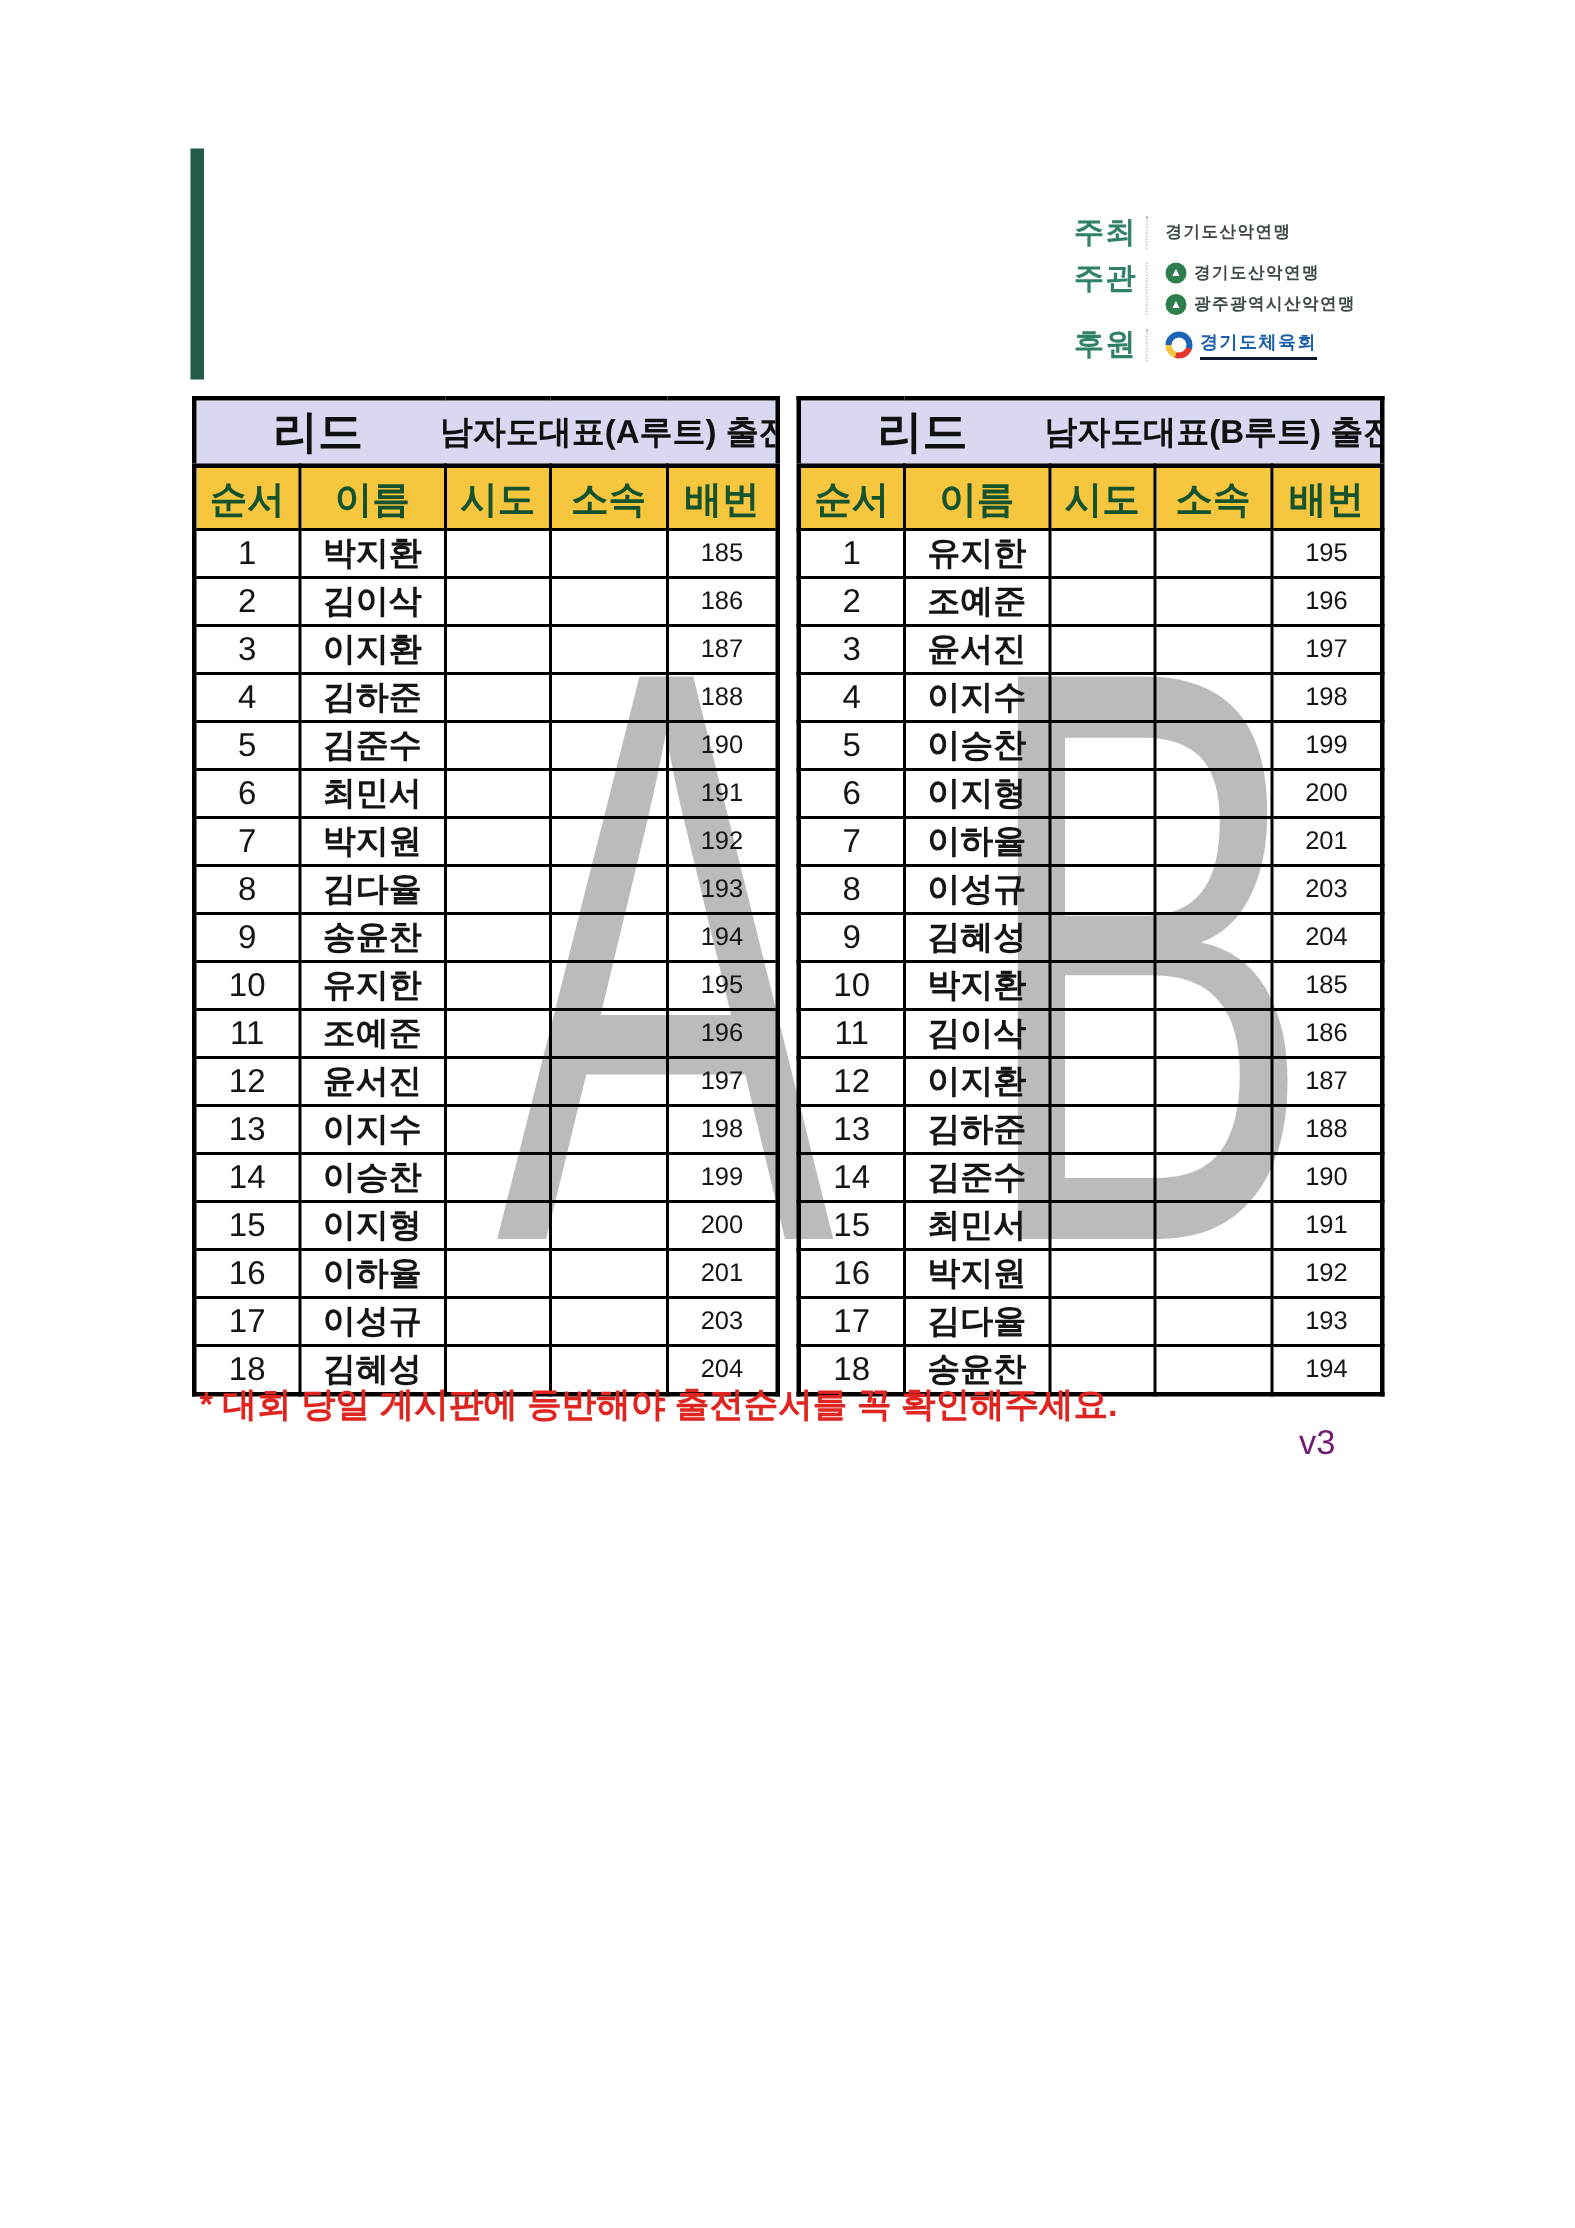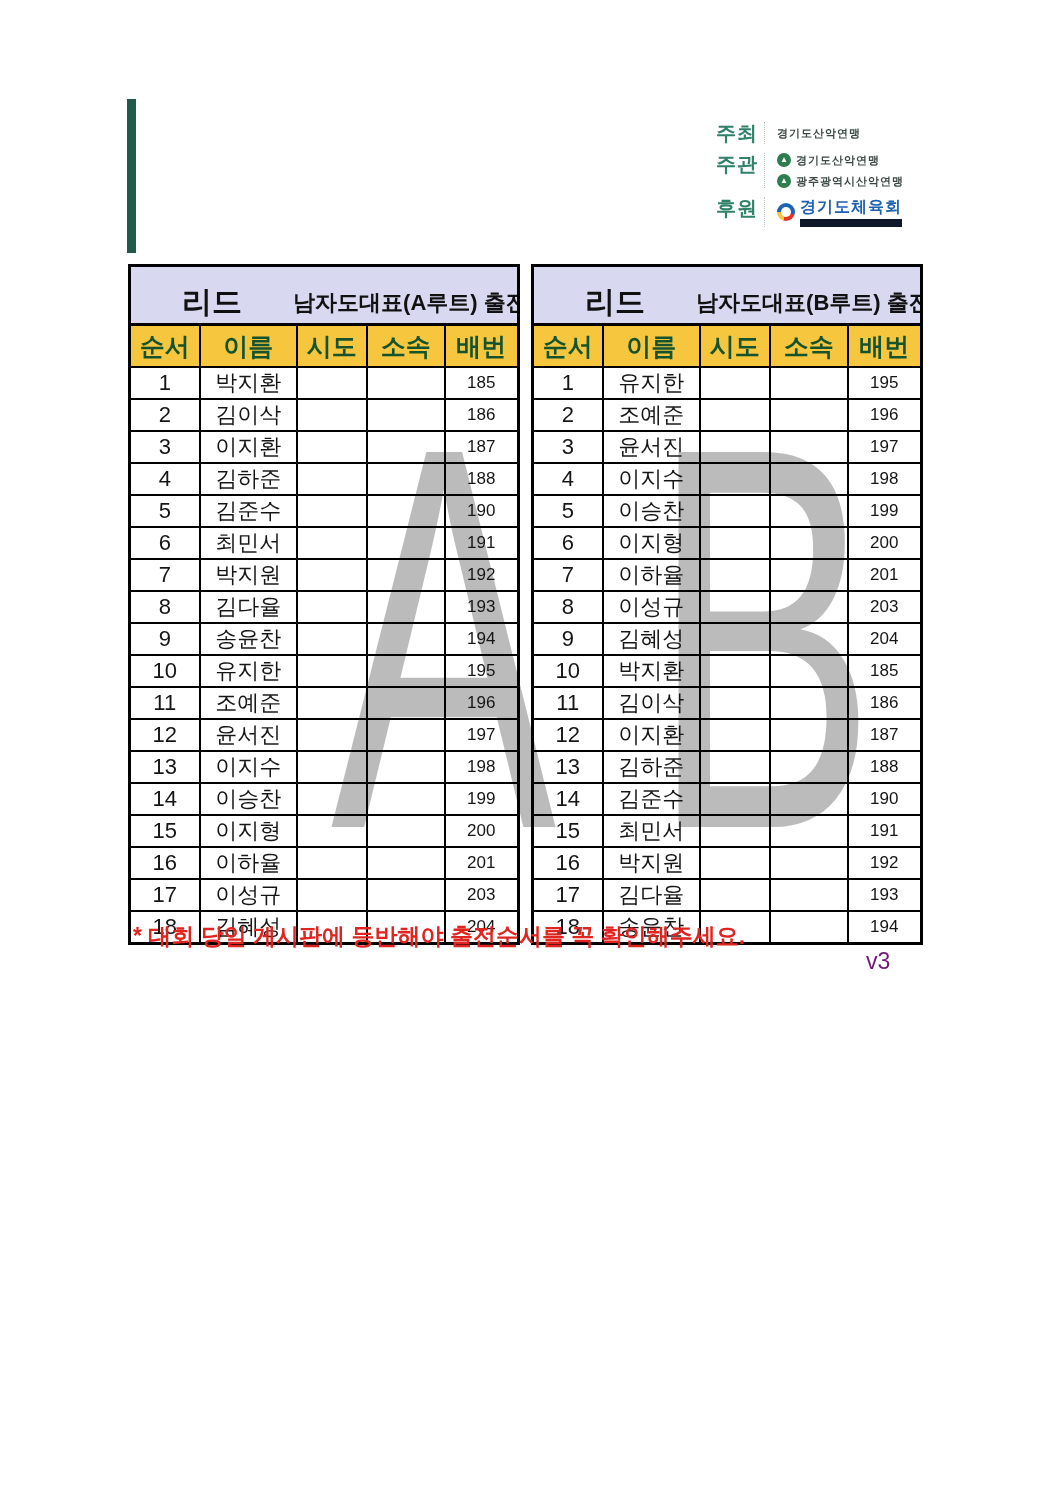--- a/index.html
+++ b/index.html
@@ -29,21 +29,21 @@
     margin-top:6px;font-size:21px;font-weight:bold;color:#4D584F;
     line-height:26px;letter-spacing:0.5px;
   }
   .schedule{
     margin-top:10px;font-size:23px;font-weight:bold;color:#161616;
     white-space:nowrap;line-height:28px;
   }
   .schedule .sched-label{color:#2F8169;letter-spacing:4px;margin-right:8px;}
   .schedule .venue-group{margin-left:46px;}
   
-  .organizers{position:absolute;left:716px;top:122px;width:220px;font-family:Liberation Serif, serif;}
+  .organizers{position:absolute;left:716px;top:144px;width:220px;font-family:Liberation Serif, serif;}
   .org-row{display:flex;align-items:flex-start;margin-bottom:9px;}
   .org-label{
     flex:0 0 48px;font-size:20px;font-weight:bold;color:#2F8169;
     letter-spacing:1px;line-height:22px;
   }
   .org-content{
     border-left:1px dotted #b9c6c0;padding-left:12px;min-height:22px;
     display:flex;flex-direction:column;justify-content:center;gap:7px;
   }
   .org-entry{display:flex;align-items:center;gap:5px;}
@@ -56,22 +56,22 @@
   .council-icon{
     width:18px;height:18px;border-radius:50%;flex:0 0 18px;
     background:conic-gradient(#1B63B5 0 30%, #E3342C 30% 55%, #F5C53C 55% 75%, #1B63B5 75% 100%);
     position:relative;
   }
   .council-icon::after{
     content:"";position:absolute;left:4px;top:4px;width:10px;height:10px;
     border-radius:50%;background:#ffffff;
   }
   .council-text{
-    font-size:16px;font-weight:bold;color:#1B5FAF;
-    border-bottom:8px solid #0f172a;padding-bottom:1px;letter-spacing:1px;
+    font-size:12px;font-weight:bold;color:#1B5FAF;
+    border-bottom:2px solid #0f172a;padding-bottom:1px;letter-spacing:1px;
   }
   
   .watermark{
     position:absolute;top:368px;width:320px;height:540px;
     font-size:545px;line-height:540px;text-align:center;
     color:#7a7a7a;opacity:0.5;z-index:0;
     transform:scaleX(0.62);transform-origin:center;
     font-weight:normal;user-select:none;
   }
   .watermark-a{left:270px;}
@@ -84,28 +84,28 @@
     width:100%;border-collapse:collapse;table-layout:fixed;
     border:3px solid #000;background:transparent;
   }
   table.start-table td,table.start-table th{
     border:2px solid #000;text-align:center;vertical-align:middle;
     padding:0;overflow:hidden;white-space:nowrap;background:transparent;
   }
   tr.title-row td{
     background:#D8D8F0;height:42px;border-bottom:3px solid #000;
   }
-  .title-inner{display:flex;align-items:center;width:100%;margin-top:15px;}
+  .title-inner{display:flex;align-items:center;width:100%;}
   .title-lead{flex:0 0 42%;text-align:center;font-size:30px;font-weight:bold;color:#111;}
   .title-sub{font-size:22px;font-weight:bold;color:#111;text-align:left;white-space:nowrap;}
   tr.head-row th{
     background:#F6C63F;height:40px;font-size:25px;font-weight:bold;color:#14532d;
   }
   tbody.rows td{height:29.6px;font-size:22px;color:#151515;}
-  tbody.rows td.c1{font-weight:400;}
+  tbody.rows td.c1{font-weight:700;}
   tbody.rows td.c4{font-size:17px;}
   
   .footnotes{position:absolute;left:133px;top:920px;z-index:2;}
   .footnote{
     font-size:23px;font-weight:bold;color:#E02520;line-height:33px;white-space:nowrap;
   }
   .version{
     position:absolute;left:866px;top:948px;font-size:23px;color:#701a75;z-index:2;
   }
 </style>

